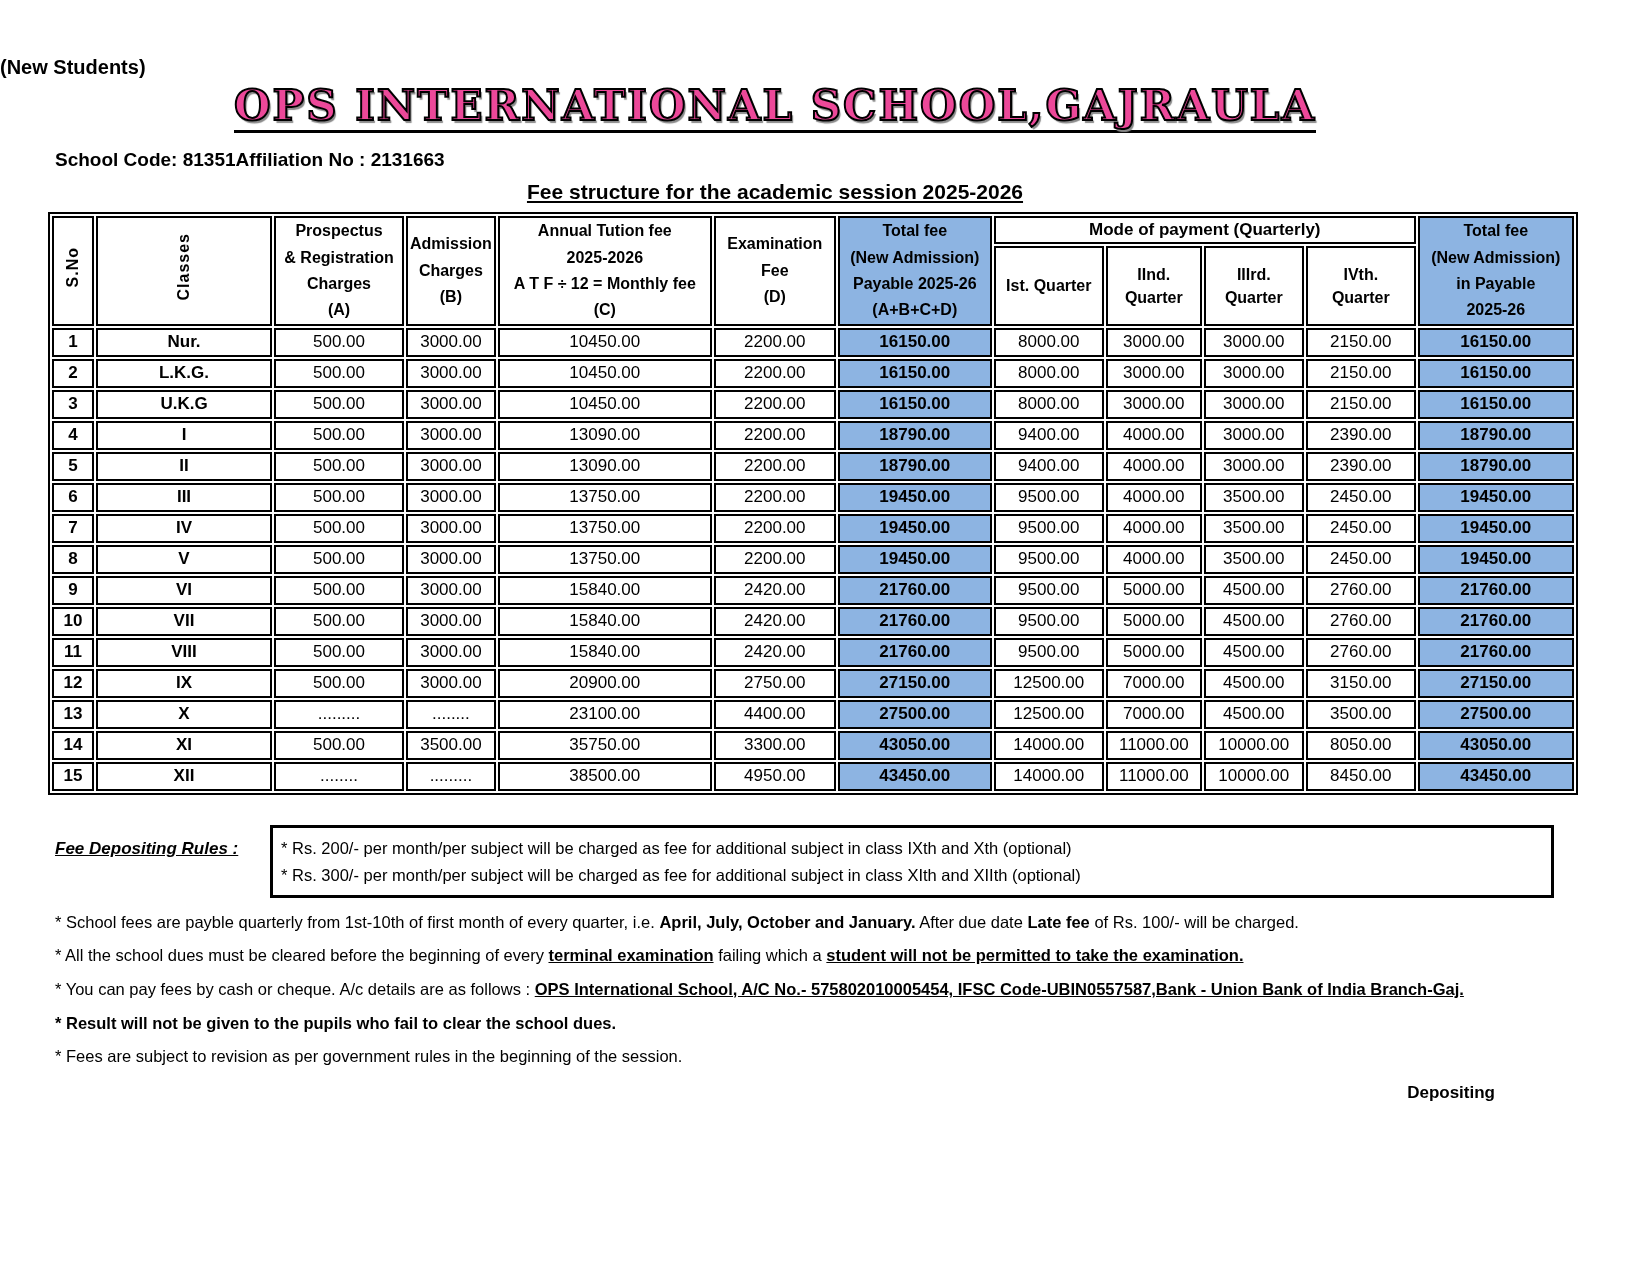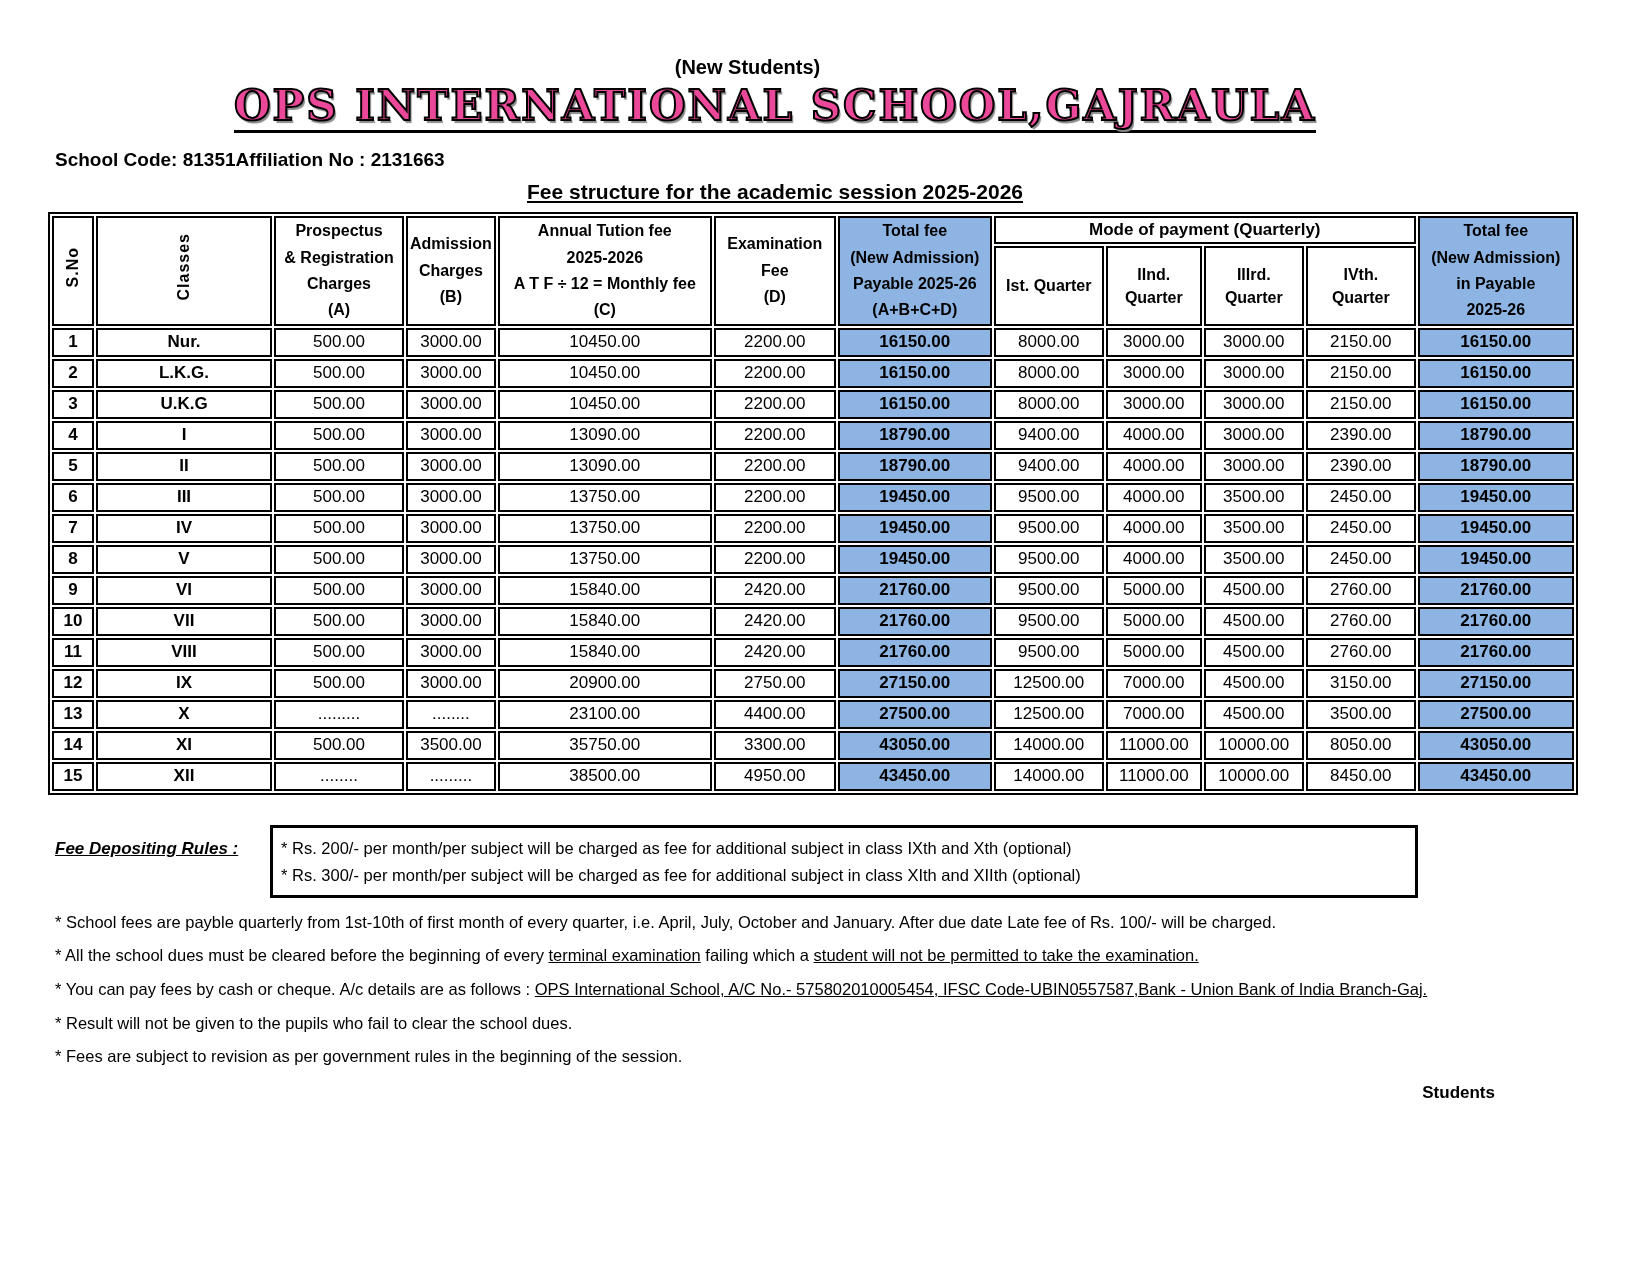--- a/index.html
+++ b/index.html
@@ -1,19 +1,19 @@
 <!DOCTYPE html>
 <html><head>
 <meta charset="utf-8">
 <style>
   html,body{margin:0;padding:0;background:#fff;}
   body{width:1650px;height:1275px;font-family:"Liberation Sans",sans-serif;color:#000;overflow:hidden;}
   .page{width:1650px;height:1275px;position:relative;}
 
-  .new-students{padding:56px 155px 0 0;text-align:center;font-weight:bold;font-size:20px;}
+  .new-students{padding:56px 155px 0 0;text-align:left;font-weight:bold;font-size:20px;}
   .title-wrap{width:1550px;text-align:center;margin-top:4px;}
   .school-title{
     font-family:"DejaVu Serif",serif;font-size:42px;font-weight:bold;letter-spacing:2px;
     color:#ec4899;-webkit-text-stroke:2px #000;text-shadow:2px 3px 1px #8a8a8a;
     border-bottom:3px solid #000;padding-bottom:1px;display:inline-block;line-height:1.1;
   }
   .code-row{display:flex;justify-content:flex-start;padding:16px 195px 0 55px;font-weight:bold;font-size:19px;}
   .subtitle-wrap{width:1550px;text-align:center;margin-top:9px;}
   .subtitle{font-size:21px;font-weight:bold;text-decoration:underline;}
 
@@ -26,25 +26,25 @@
   .fee-table th.qtr{line-height:1.45;font-size:16px;}
   .fee-table th.mode{height:28px;font-size:17px;line-height:1.2;}
   .fee-table tbody td{height:29px;font-size:17px;text-align:center;vertical-align:middle;padding:0 2px;white-space:nowrap;}
   .c-sno{font-weight:bold;font-size:18px;}
   .c-cls{font-weight:bold;font-size:15px;margin-top:23px;}
   .c-total{font-weight:bold;}
   .vert{writing-mode:vertical-rl;transform:rotate(180deg);display:inline-block;letter-spacing:1px;font-size:16px;}
 
   .rules-row{position:relative;margin-top:30px;border-radius:24px;}
   .rules-label{position:absolute;left:55px;top:14px;font-weight:bold;font-style:italic;text-decoration:underline;font-size:17px;}
-  .rules-box{margin-left:270px;width:1148px;border:3px solid #000;box-sizing:border-box;padding:7px 10px 6px 8px;background:#fff;}
+  .rules-box{margin-left:270px;width:1284px;border:3px solid #000;box-sizing:border-box;padding:7px 10px 6px 8px;background:#fff;}
   .rule-line{font-size:16.5px;padding:4px 0;}
   .notes{margin:14px 0 0 55px;}
   .note{font-size:16.5px;margin-bottom:13px;line-height:1.25;}
-  .b{font-weight:normal;}
+  .b{font-weight:bold;}
   .u{text-decoration:underline;}
   .principal{text-align:right;padding-right:155px;font-weight:bold;font-size:17px;margin-top:16px;}
 </style>
 </head>
 <body>
 
 <div class="page">
 
   <div class="new-students">(New Students)</div>
 
@@ -318,15 +318,15 @@
   </div>
 
   <div class="notes" id="notes">
       <div class="note"><span>* School fees are payble quarterly from 1st-10th of first month of every quarter, i.e. </span><span class="b">April, July, October and January.</span><span> After due date </span><span class="b">Late fee</span><span> of Rs. 100/- will be charged.</span></div>
       <div class="note"><span>* All the school dues must be cleared before the beginning of every </span><span class="b u">terminal examination</span><span> failing which a </span><span class="b u">student will not be permitted to take the examination.</span></div>
       <div class="note"><span>*  You can pay fees by cash or cheque. A/c details are as follows : </span><span class="b u">OPS International School, A/C No.- 575802010005454, IFSC Code-UBIN0557587,Bank - Union Bank of India Branch-Gaj.  </span></div>
       <div class="note"><span class="b">* Result will not be given to the pupils who fail to clear the school dues.</span></div>
       <div class="note"><span>* Fees are subject to revision as per government rules in the beginning of the session.</span></div>
     </div>
 
-  <div class="principal">Students</div>
+  <div class="principal">Depositing</div>
 
 </div>
 
 </body></html>

